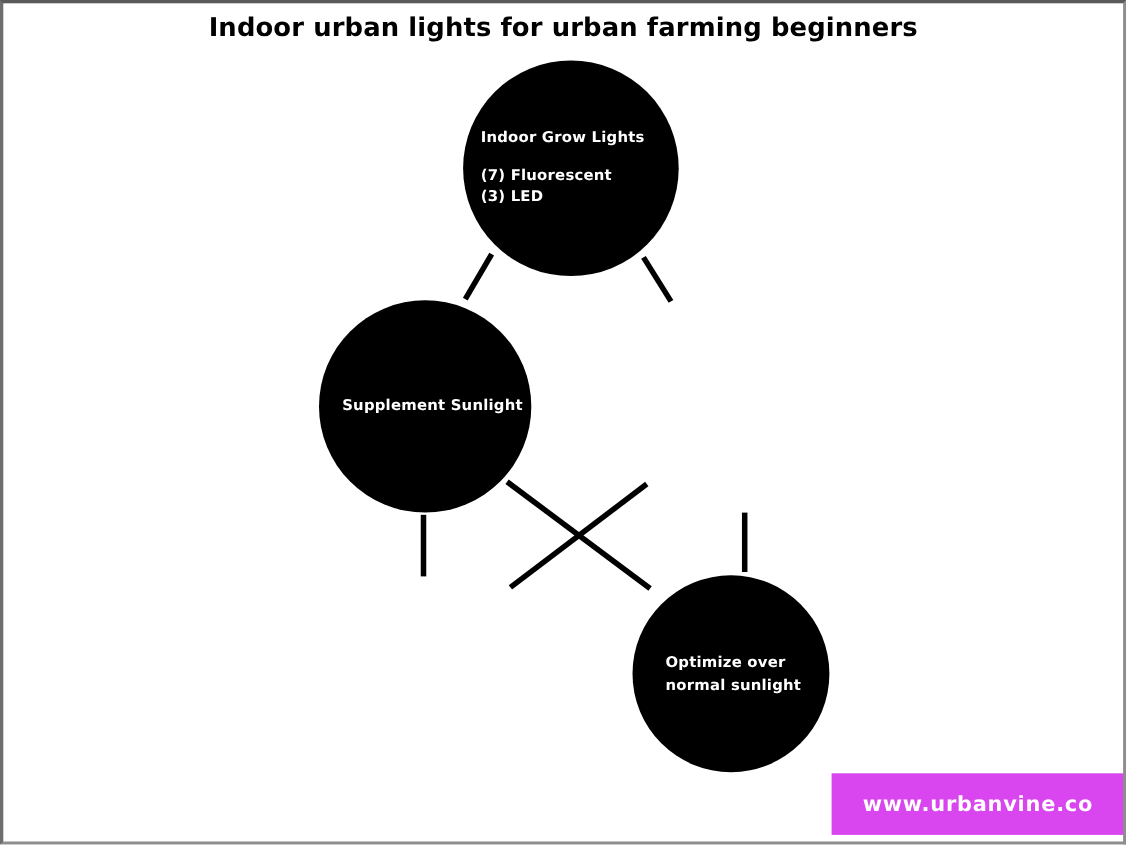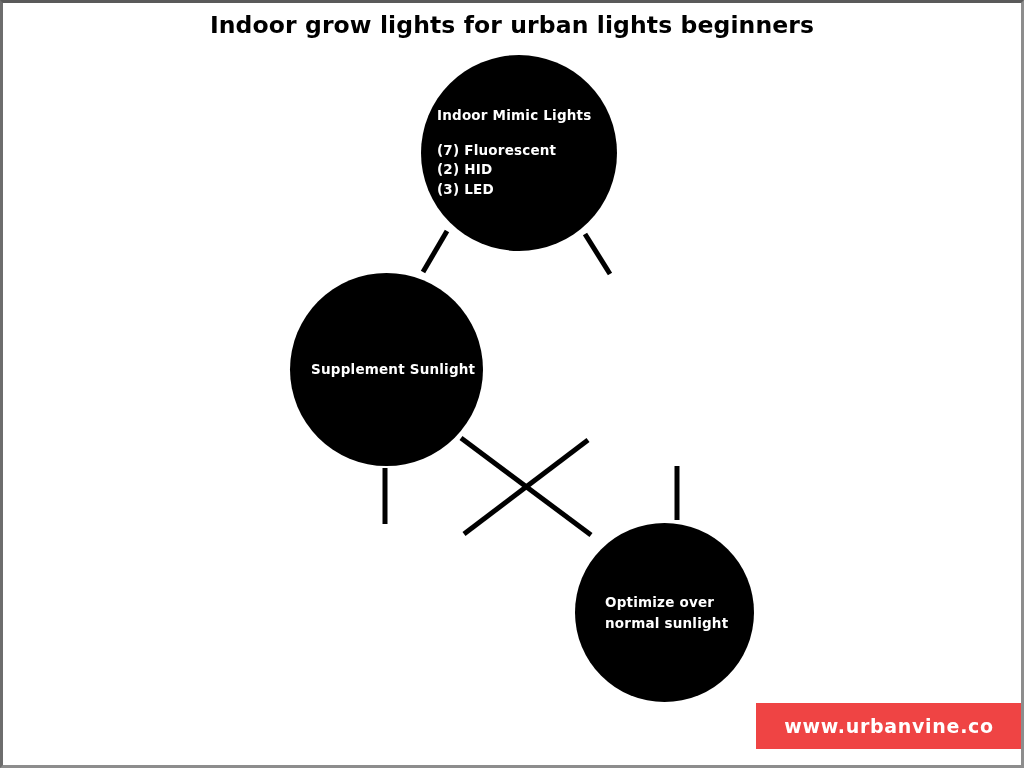--- a/index.html
+++ b/index.html
@@ -144,63 +144,62 @@
     text-align: left;
     padding-left: 30px;
   }
 
   
   .footer-bar {
     position: absolute;
     left: 756px;
     top: 703px;
     width: 266px;
-    height: 46px;
-    background: #ef4444;
+    height: 56px;
+    background: #d946ef;
     display: flex;
     align-items: center;
     justify-content: center;
     z-index: 30;
   }
   .footer-text {
     color: #ffffff;
     font-size: 19px;
     font-weight: bold;
     letter-spacing: 0.7px;
   }
 </style>
 </head>
 <body>
 
 <div id="canvas">
 
   <div class="inner-white"></div>
 
-  <div class="title">Indoor grow lights for urban lights beginners</div>
+  <div class="title">Indoor urban lights for urban farming beginners</div>
 
   <svg class="edges" viewBox="0 0 1024 768">
 
     <line x1="447" y1="231" x2="423" y2="272" stroke="#000000" stroke-width="5"></line>
 
     <line x1="585" y1="234" x2="610" y2="274" stroke="#000000" stroke-width="5"></line>
 
     <line x1="385" y1="468" x2="385" y2="524" stroke="#000000" stroke-width="5"></line>
 
     <line x1="677" y1="466" x2="677" y2="520" stroke="#000000" stroke-width="5"></line>
 
     <line x1="461" y1="438" x2="591" y2="535" stroke="#000000" stroke-width="5"></line>
 
     <line x1="588" y1="440" x2="464" y2="534" stroke="#000000" stroke-width="5"></line>
   </svg>
 
   <div class="node node-top">
     <div class="node-inner">
-      <div class="heading">Indoor Mimic Lights</div>
+      <div class="heading">Indoor Grow Lights</div>
       <div class="bullet">(7) Fluorescent</div>
-      <div class="bullet">(2) HID</div>
       <div class="bullet">(3) LED</div>
     </div>
   </div>
 
   <div class="node node-ml">
     <div class="node-inner label-1line">Supplement Sunlight</div>
   </div>
 
 
 

